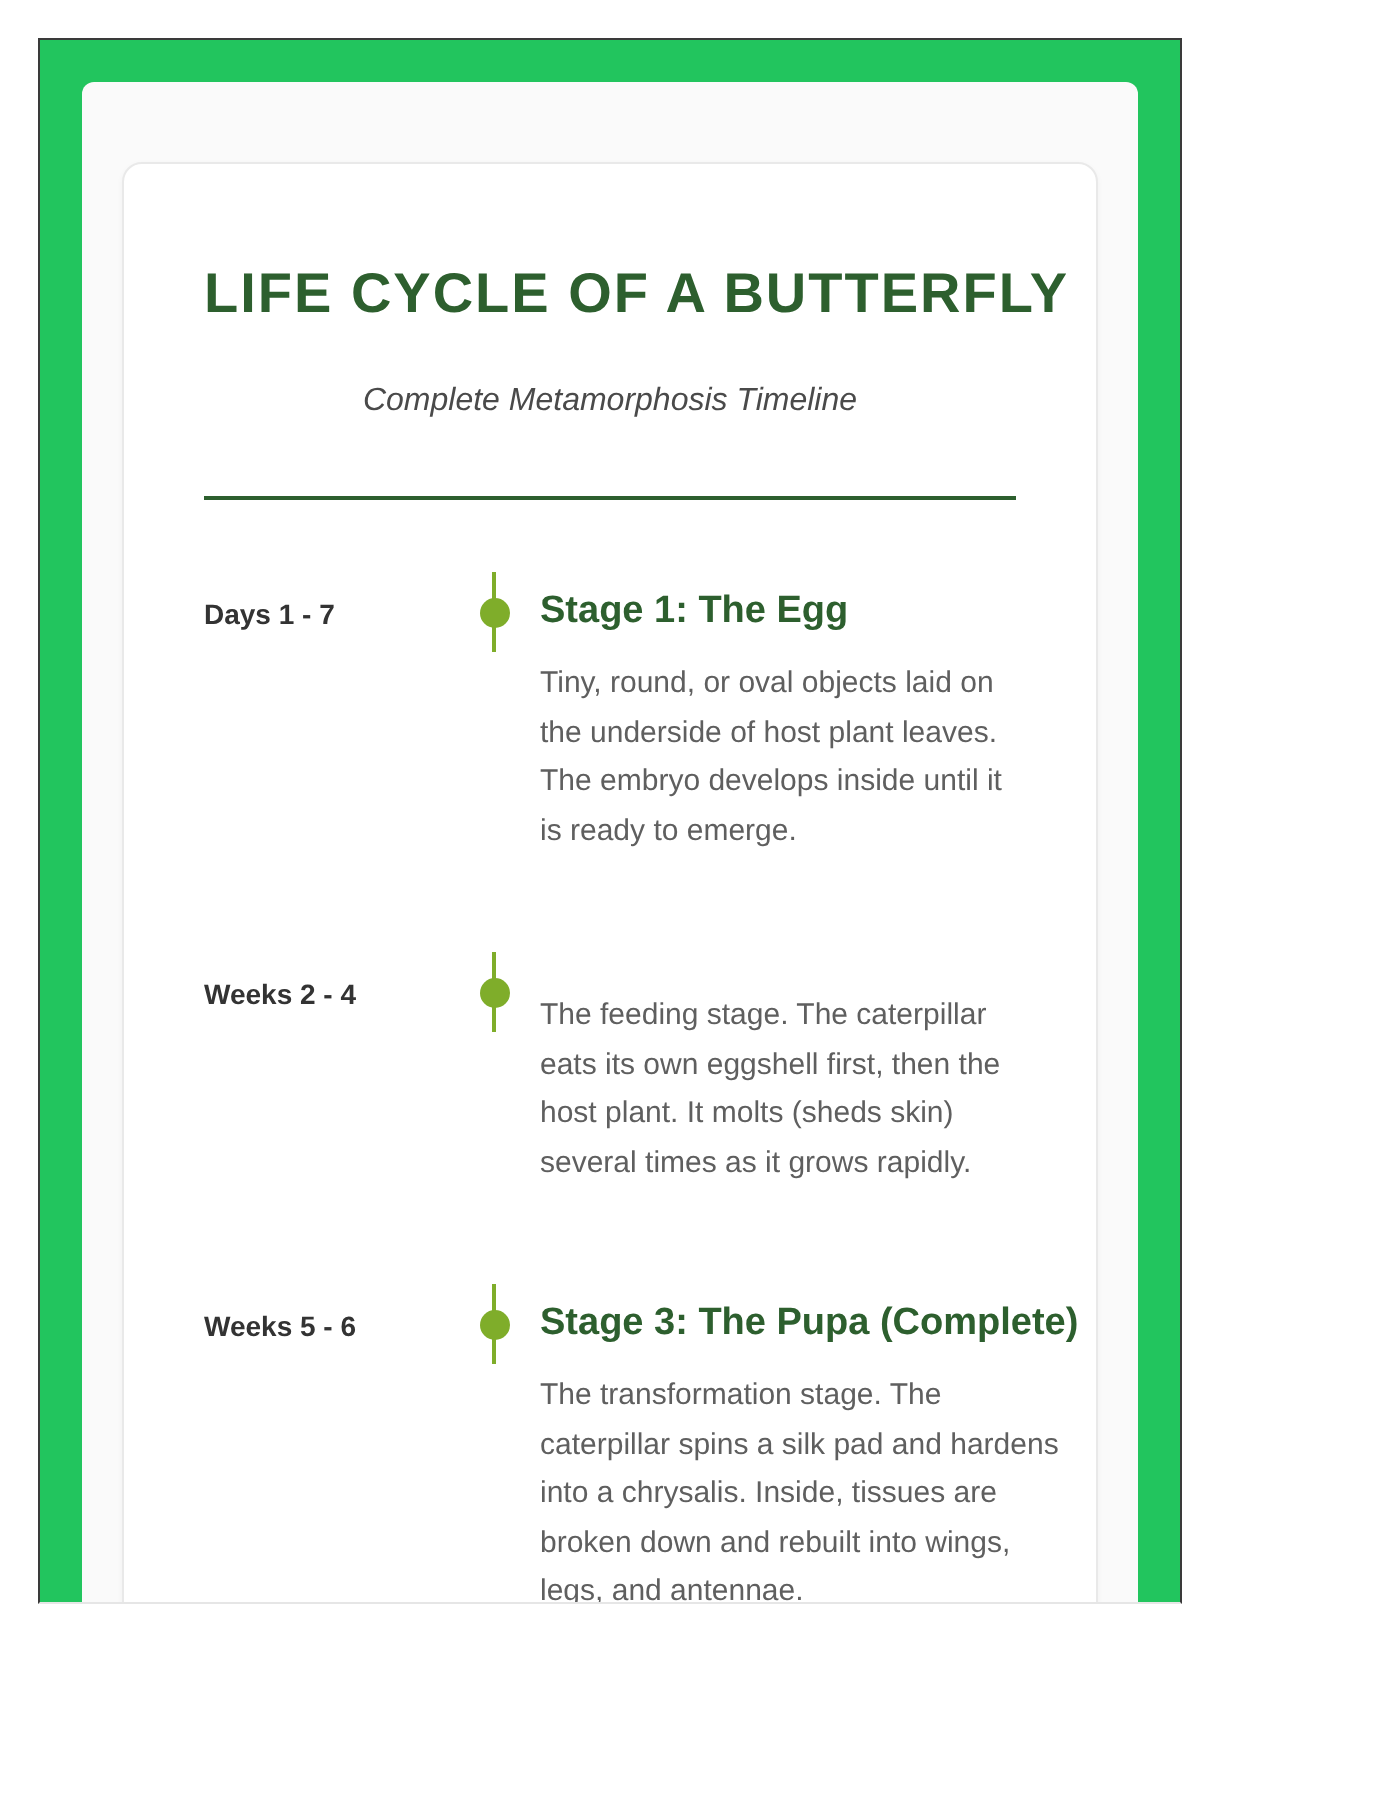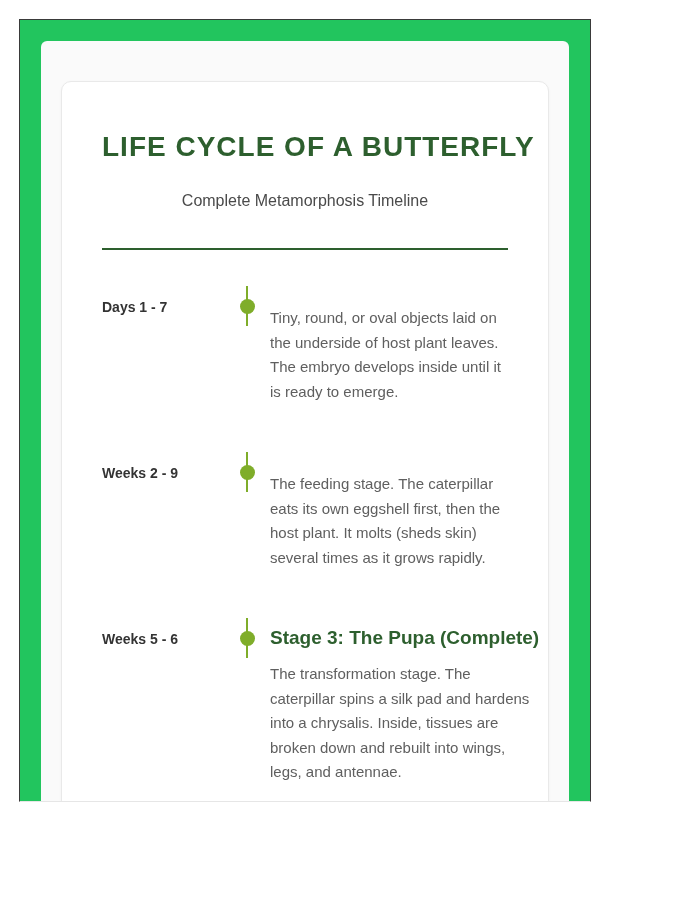--- a/index.html
+++ b/index.html
@@ -42,21 +42,21 @@
   }
   .page-title{
     margin:0;text-align:center;
     color:var(--heading-green);
     font-size:28px;line-height:34px;font-weight:bold;
     letter-spacing:1px;white-space:nowrap;
   }
   .page-subtitle{
     margin:26px 0 0;text-align:center;
     color:var(--subtitle-text);
-    font-size:16px;line-height:22px;font-weight:normal;
+    font-size:16px;line-height:22px;font-weight:normal;font-style:italic;
   }
   .divider{
     margin:36px 0 0;border:none;height:0;
     border-top:2px solid var(--divider-green);
   }
   .timeline{margin-top:44px;}
   .t-item{
     display:grid;
     grid-template-columns:122px 46px 1fr;
     margin-bottom:56px;
@@ -108,26 +108,27 @@
 
         <div class="t-item">
           <div class="t-label">Days 1 - 7</div>
           <div class="t-marker-cell">
             <div class="t-marker">
               <span class="t-marker-line"></span>
               <span class="t-marker-dot"></span>
             </div>
           </div>
           <div>
+            <h3 class="t-title">Stage 1: The Egg</h3>
             <p class="t-desc">Tiny, round, or oval objects laid on the underside of host plant leaves. The embryo develops inside until it is ready to emerge.</p>
           </div>
         </div>
 
         <div class="t-item">
-          <div class="t-label">Weeks 2 - 9</div>
+          <div class="t-label">Weeks 2 - 4</div>
           <div class="t-marker-cell">
             <div class="t-marker">
               <span class="t-marker-line"></span>
               <span class="t-marker-dot"></span>
             </div>
           </div>
           <div>
             <p class="t-desc">The feeding stage. The caterpillar eats its own eggshell first, then the host plant. It molts (sheds skin) several times as it grows rapidly.</p>
           </div>
         </div>

